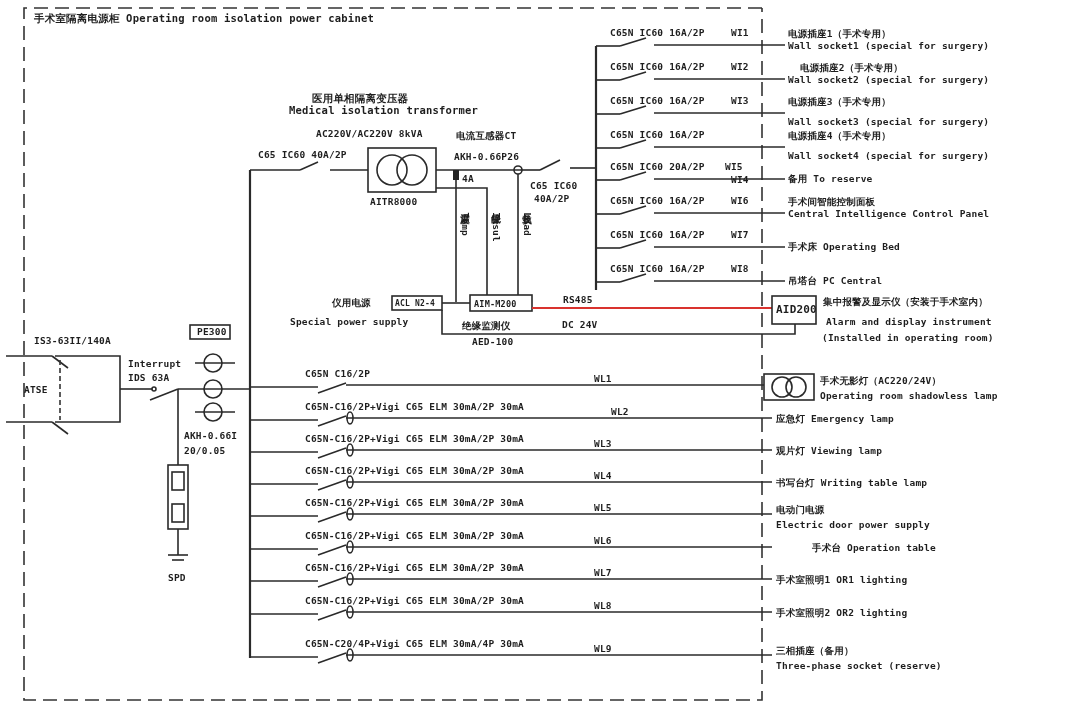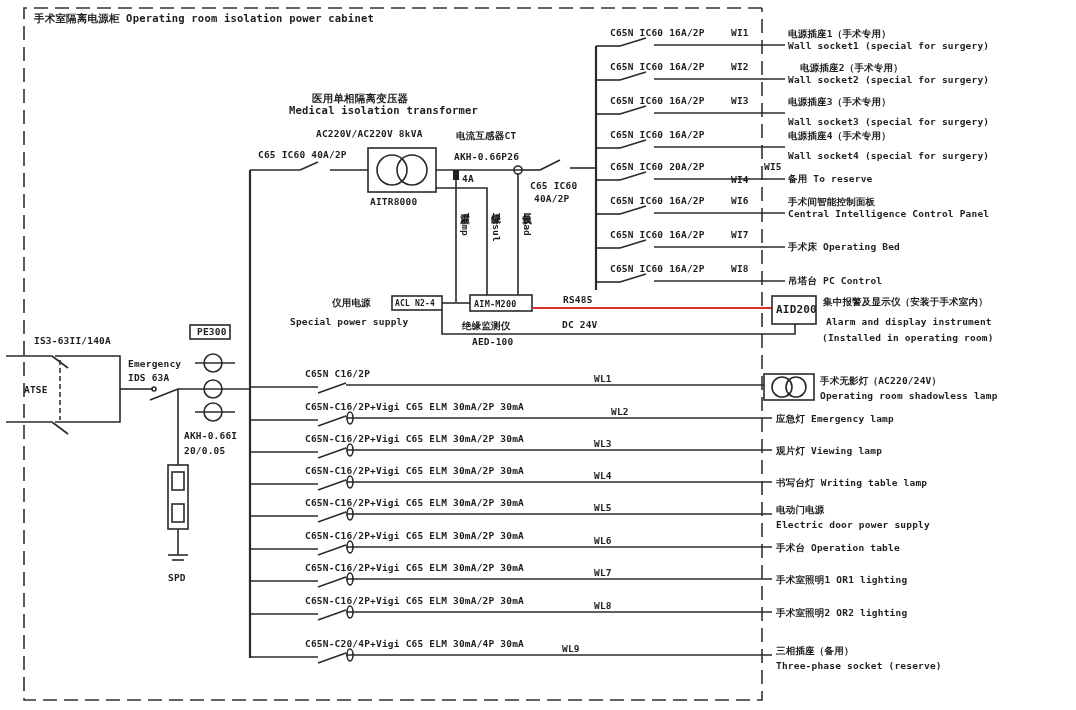--- a/index.html
+++ b/index.html
@@ -168,21 +168,21 @@
 <div class="txt sm" style="left:472px;top:336px;">AED-100</div>
 <div class="txt sm" style="left:563px;top:294px;">RS485</div>
 <div class="txt sm" style="left:562px;top:319px;">DC 24V</div>
 <div class="txt sm" style="left:776px;top:304px;font-size:11px;">AID200</div>
 <div class="txt sm" style="left:823px;top:296px;">集中报警及显示仪（安装于手术室内）</div>
 <div class="txt sm" style="left:826px;top:316px;">Alarm and display instrument</div>
 <div class="txt sm" style="left:822px;top:332px;">(Installed in operating room)</div>
 
 <div class="txt sm" style="left:34px;top:335px;">IS3-63II/140A</div>
 <div class="txt sm" style="left:24px;top:384px;">ATSE</div>
-<div class="txt sm" style="left:128px;top:358px;">Emergency</div>
+<div class="txt sm" style="left:128px;top:358px;">Interrupt</div>
 <div class="txt sm" style="left:128px;top:372px;">IDS 63A</div>
 <div class="txt sm" style="left:197px;top:326px;">PE300</div>
 <div class="txt sm" style="left:184px;top:430px;">AKH-0.66I</div>
 <div class="txt sm" style="left:184px;top:445px;">20/0.05</div>
 <div class="txt sm" style="left:168px;top:572px;">SPD</div>
 
 <div id="upper-text">
     <div class="txt sm" style="left: 610px; top: 27px;">C65N IC60 16A/2P</div>
     <div class="txt sm" style="left: 731px; top: 27px;">WI1</div>
     <div class="txt sm" style="left: 788px; top: 28px;">电源插座1（手术专用）</div>
@@ -193,32 +193,32 @@
     <div class="txt sm" style="left: 788px; top: 74px;">Wall socket2 (special for surgery)</div>
     <div class="txt sm" style="left: 610px; top: 95px;">C65N IC60 16A/2P</div>
     <div class="txt sm" style="left: 731px; top: 95px;">WI3</div>
     <div class="txt sm" style="left: 788px; top: 96px;">电源插座3（手术专用）</div>
     <div class="txt sm" style="left: 788px; top: 108px; margin-top: 8px;">Wall socket3 (special for surgery)</div>
     <div class="txt sm" style="left: 610px; top: 129px;">C65N IC60 16A/2P</div>
     <div class="txt sm" style="left: 731px; top: 129px; margin-top: 45px;">WI4</div>
     <div class="txt sm" style="left: 788px; top: 130px;">电源插座4（手术专用）</div>
     <div class="txt sm" style="left: 788px; top: 142px; margin-top: 8px;">Wall socket4 (special for surgery)</div>
     <div class="txt sm" style="left: 610px; top: 161px;">C65N IC60 20A/2P</div>
-    <div class="txt sm" style="left: 764px; top: 161px;">WI5</div>
+    <div class="txt sm" style="left: 725px; top: 161px;">WI5</div>
     <div class="txt sm" style="left: 788px; top: 173px;">备用 To reserve</div>
     <div class="txt sm" style="left: 610px; top: 195px;">C65N IC60 16A/2P</div>
     <div class="txt sm" style="left: 731px; top: 195px;">WI6</div>
     <div class="txt sm" style="left: 788px; top: 196px;">手术间智能控制面板</div>
     <div class="txt sm" style="left: 788px; top: 208px;">Central Intelligence Control Panel</div>
     <div class="txt sm" style="left: 610px; top: 229px;">C65N IC60 16A/2P</div>
     <div class="txt sm" style="left: 731px; top: 229px;">WI7</div>
     <div class="txt sm" style="left: 788px; top: 241px;">手术床 Operating Bed</div>
     <div class="txt sm" style="left: 610px; top: 263px;">C65N IC60 16A/2P</div>
     <div class="txt sm" style="left: 731px; top: 263px;">WI8</div>
-    <div class="txt sm" style="left: 788px; top: 275px;">吊塔台 PC Control</div>
+    <div class="txt sm" style="left: 788px; top: 275px;">吊塔台 PC Central</div>
   </div>
 <div id="lower-text">
     <div class="txt sm" style="left: 305px; top: 368px;">C65N C16/2P</div>
     <div class="txt sm" style="left: 594px; top: 373px;">WL1</div>
     <div class="txt sm" style="left: 820px; top: 375px;">手术无影灯（AC220/24V）</div>
     <div class="txt sm" style="left: 820px; top: 390px;">Operating room shadowless lamp</div>
     <div class="txt sm" style="left: 305px; top: 401px;">C65N-C16/2P+Vigi C65 ELM 30mA/2P 30mA</div>
     <div class="txt sm" style="left: 594px; top: 406px; padding-left: 17px;">WL2</div>
     <div class="txt sm" style="left: 776px; top: 413px;">应急灯 Emergency lamp</div>
     <div class="txt sm" style="left: 305px; top: 433px;">C65N-C16/2P+Vigi C65 ELM 30mA/2P 30mA</div>
@@ -226,24 +226,24 @@
     <div class="txt sm" style="left: 776px; top: 445px;">观片灯 Viewing lamp</div>
     <div class="txt sm" style="left: 305px; top: 465px;">C65N-C16/2P+Vigi C65 ELM 30mA/2P 30mA</div>
     <div class="txt sm" style="left: 594px; top: 470px;">WL4</div>
     <div class="txt sm" style="left: 776px; top: 477px;">书写台灯 Writing table lamp</div>
     <div class="txt sm" style="left: 305px; top: 497px;">C65N-C16/2P+Vigi C65 ELM 30mA/2P 30mA</div>
     <div class="txt sm" style="left: 594px; top: 502px;">WL5</div>
     <div class="txt sm" style="left: 776px; top: 504px;">电动门电源</div>
     <div class="txt sm" style="left: 776px; top: 519px;">Electric door power supply</div>
     <div class="txt sm" style="left: 305px; top: 530px;">C65N-C16/2P+Vigi C65 ELM 30mA/2P 30mA</div>
     <div class="txt sm" style="left: 594px; top: 535px;">WL6</div>
-    <div class="txt sm" style="left: 776px; top: 542px;">手术台 Operation table</div>
+    <div class="txt sm" style="left: 812px; top: 542px;">手术台 Operation table</div>
     <div class="txt sm" style="left: 305px; top: 562px;">C65N-C16/2P+Vigi C65 ELM 30mA/2P 30mA</div>
     <div class="txt sm" style="left: 594px; top: 567px;">WL7</div>
     <div class="txt sm" style="left: 776px; top: 574px;">手术室照明1 OR1 lighting</div>
     <div class="txt sm" style="left: 305px; top: 595px;">C65N-C16/2P+Vigi C65 ELM 30mA/2P 30mA</div>
     <div class="txt sm" style="left: 594px; top: 600px;">WL8</div>
     <div class="txt sm" style="left: 776px; top: 607px;">手术室照明2 OR2 lighting</div>
     <div class="txt sm" style="left: 305px; top: 638px;">C65N-C20/4P+Vigi C65 ELM 30mA/4P 30mA</div>
-    <div class="txt sm" style="left: 562px; top: 643px;">WL9</div>
+    <div class="txt sm" style="left: 594px; top: 643px;">WL9</div>
     <div class="txt sm" style="left: 776px; top: 645px;">三相插座（备用）</div>
     <div class="txt sm" style="left: 776px; top: 660px;">Three-phase socket (reserve)</div>
   </div>
 
 </body></html>

